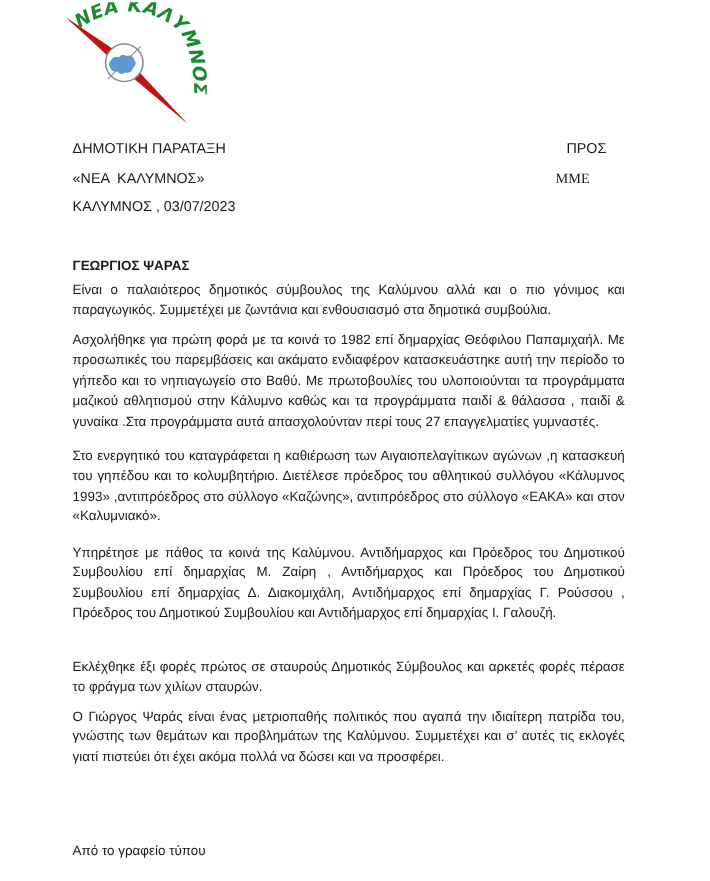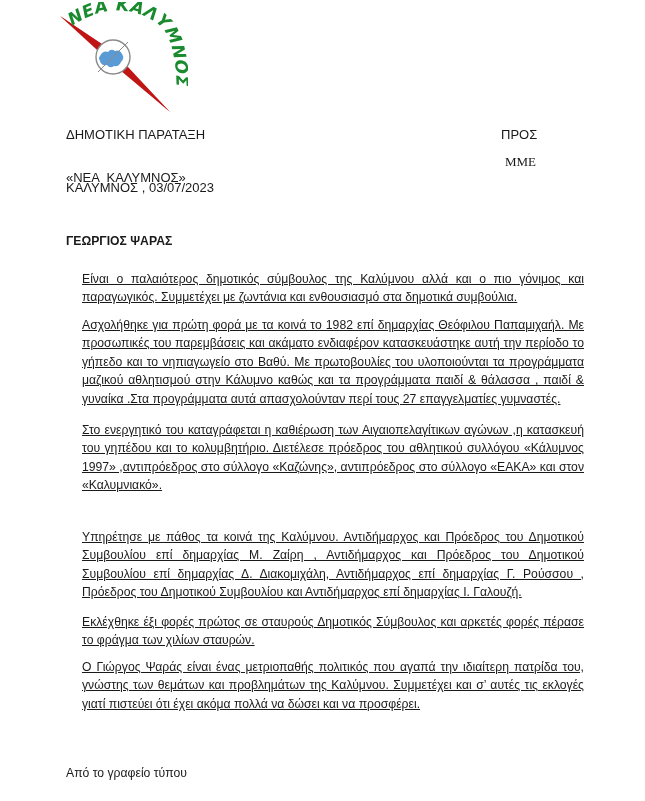--- a/index.html
+++ b/index.html
@@ -6,21 +6,21 @@
   body {
     width: 645px; height: 801px; position: relative; overflow: hidden;
     font-family: "Liberation Sans", "DejaVu Sans", sans-serif;
     color: #1a1a1a; font-size: 12.2px;
   }
   .logo { position: absolute; left: 58px; top: 2px; width: 130px; height: 112px; }
   .hdr { position: absolute; font-size: 13px; line-height: 15px; white-space: pre; }
   .title { position: absolute; left: 66px; top: 234px; font-weight: bold; font-size: 12.2px; }
   .para {
     position: absolute; left: 66px; width: 502px;
-    text-align: justify; line-height: 18.4px; font-size: 12.2px; margin: 16px; text-decoration: underline;
+    text-align: justify; line-height: 18.4px; font-size: 12.2px; margin: 0;
   }
   .footer { position: absolute; left: 66px; top: 766px; font-size: 12.2px; text-align: right; }
 </style>
 </head>
 <body>
 
 <div class="logo">
   <svg width="130" height="112" viewBox="0 0 130 112">
     <defs>
       <path id="arcPath" d="M 14 24 Q 60 -6 100 22 Q 122 40 118 108" fill="none"></path>
@@ -34,27 +34,27 @@
     <path d="M42 54 q3 -6 8 -4 q3 -4 7 -1 q5 -2 7 3 q3 4 -1 8 q-2 5 -7 4 q-4 3 -7 -1 q-6 1 -7 -4 q-2 -3 0 -5z" fill="#5b9bd5"></path>
     <line x1="40" y1="70" x2="70" y2="40" stroke="#8a8a8a" stroke-width="1"></line>
 
     <text font-family="'DejaVu Sans', sans-serif" font-weight="bold" font-style="italic" font-size="17" fill="#1a8a2e" letter-spacing="0.5">
       <textPath href="#arcPath">ΝΕΑ ΚΑΛΥΜΝΟΣ</textPath>
     </text>
   </svg>
 </div>
 
 <div class="hdr" style="left:66px; top:127px;">ΔΗΜΟΤΙΚΗ ΠΑΡΑΤΑΞΗ</div>
-<div class="hdr" style="left:66px; top:154px;margin-top:16px;">«ΝΕΑ  ΚΑΛΥΜΝΟΣ»</div>
+<div class="hdr" style="left:66px; top:154px;">«ΝΕΑ  ΚΑΛΥΜΝΟΣ»</div>
 <div class="hdr" style="left:66px; top:180px;">ΚΑΛΥΜΝΟΣ , 03/07/2023</div>
-<div class="hdr" style="left:501px; top:127px;text-align:center;">ΠΡΟΣ</div>
+<div class="hdr" style="left:515px; top:127px;text-align:center;">ΠΡΟΣ</div>
 <div class="hdr" style="left:505px; top:154px;font-family:Liberation Serif, serif;">ΜΜΕ</div>
 
 <div class="title">ΓΕΩΡΓΙΟΣ ΨΑΡΑΣ</div>
 
 <p class="para" style="top:254px;">Είναι ο  παλαιότερος δημοτικός σύμβουλος της Καλύμνου αλλά και ο πιο γόνιμος και παραγωγικός. Συμμετέχει με ζωντάνια και ενθουσιασμό στα δημοτικά συμβούλια.</p>
 <p class="para" style="top:300px;">Ασχολήθηκε για πρώτη φορά με τα κοινά το 1982 επί δημαρχίας Θεόφιλου Παπαμιχαήλ. Με προσωπικές του παρεμβάσεις και ακάματο ενδιαφέρον κατασκευάστηκε αυτή την περίοδο το γήπεδο και το νηπιαγωγείο στο Βαθύ. Με πρωτοβουλίες του υλοποιούνται τα προγράμματα μαζικού αθλητισμού στην Κάλυμνο καθώς και τα προγράμματα παιδί &amp; θάλασσα , παιδί  &amp; γυναίκα .Στα προγράμματα αυτά απασχολούνταν  περί τους 27 επαγγελματίες γυμναστές.</p>
-<p class="para" style="top:405px;">Στο ενεργητικό του καταγράφεται η καθιέρωση των Αιγαιοπελαγίτικων αγώνων ,η κατασκευή του γηπέδου και το κολυμβητήριο. Διετέλεσε πρόεδρος του αθλητικού συλλόγου «Κάλυμνος 1997» ,αντιπρόεδρος στο σύλλογο «Καζώνης», αντιπρόεδρος στο σύλλογο «ΕΑΚΑ» και στον «Καλυμνιακό».</p>
-<p class="para" style="top:512px;">Υπηρέτησε με πάθος τα κοινά της Καλύμνου. Αντιδήμαρχος και Πρόεδρος του Δημοτικού Συμβουλίου επί δημαρχίας  Μ. Ζαίρη , Αντιδήμαρχος και Πρόεδρος του Δημοτικού Συμβουλίου επί δημαρχίας  Δ. Διακομιχάλη, Αντιδήμαρχος επί δημαρχίας  Γ. Ρούσσου , Πρόεδρος του Δημοτικού Συμβουλίου και Αντιδήμαρχος επί δημαρχίας  Ι. Γαλουζή.</p>
+<p class="para" style="top:405px;">Στο ενεργητικό του καταγράφεται η καθιέρωση των Αιγαιοπελαγίτικων αγώνων ,η κατασκευή του γηπέδου και το κολυμβητήριο. Διετέλεσε πρόεδρος του αθλητικού συλλόγου «Κάλυμνος 1993» ,αντιπρόεδρος στο σύλλογο «Καζώνης», αντιπρόεδρος στο σύλλογο «ΕΑΚΑ» και στον «Καλυμνιακό».</p>
+<p class="para" style="top:493px;">Υπηρέτησε με πάθος τα κοινά της Καλύμνου. Αντιδήμαρχος και Πρόεδρος του Δημοτικού Συμβουλίου επί δημαρχίας  Μ. Ζαίρη , Αντιδήμαρχος και Πρόεδρος του Δημοτικού Συμβουλίου επί δημαρχίας  Δ. Διακομιχάλη, Αντιδήμαρχος επί δημαρχίας  Γ. Ρούσσου , Πρόεδρος του Δημοτικού Συμβουλίου και Αντιδήμαρχος επί δημαρχίας  Ι. Γαλουζή.</p>
 <p class="para" style="top:597px;">Εκλέχθηκε έξι φορές πρώτος σε σταυρούς Δημοτικός Σύμβουλος και αρκετές φορές πέρασε το φράγμα των χιλίων σταυρών.</p>
 <p class="para" style="top:642px;">Ο Γιώργος Ψαράς είναι ένας μετριοπαθής πολιτικός που αγαπά την ιδιαίτερη πατρίδα του, γνώστης των θεμάτων και προβλημάτων της Καλύμνου. Συμμετέχει και σ’ αυτές τις εκλογές γιατί πιστεύει ότι έχει ακόμα πολλά να δώσει και να προσφέρει.</p>
 
 <div class="footer">Από το γραφείο τύπου</div>
 
 </body></html>

